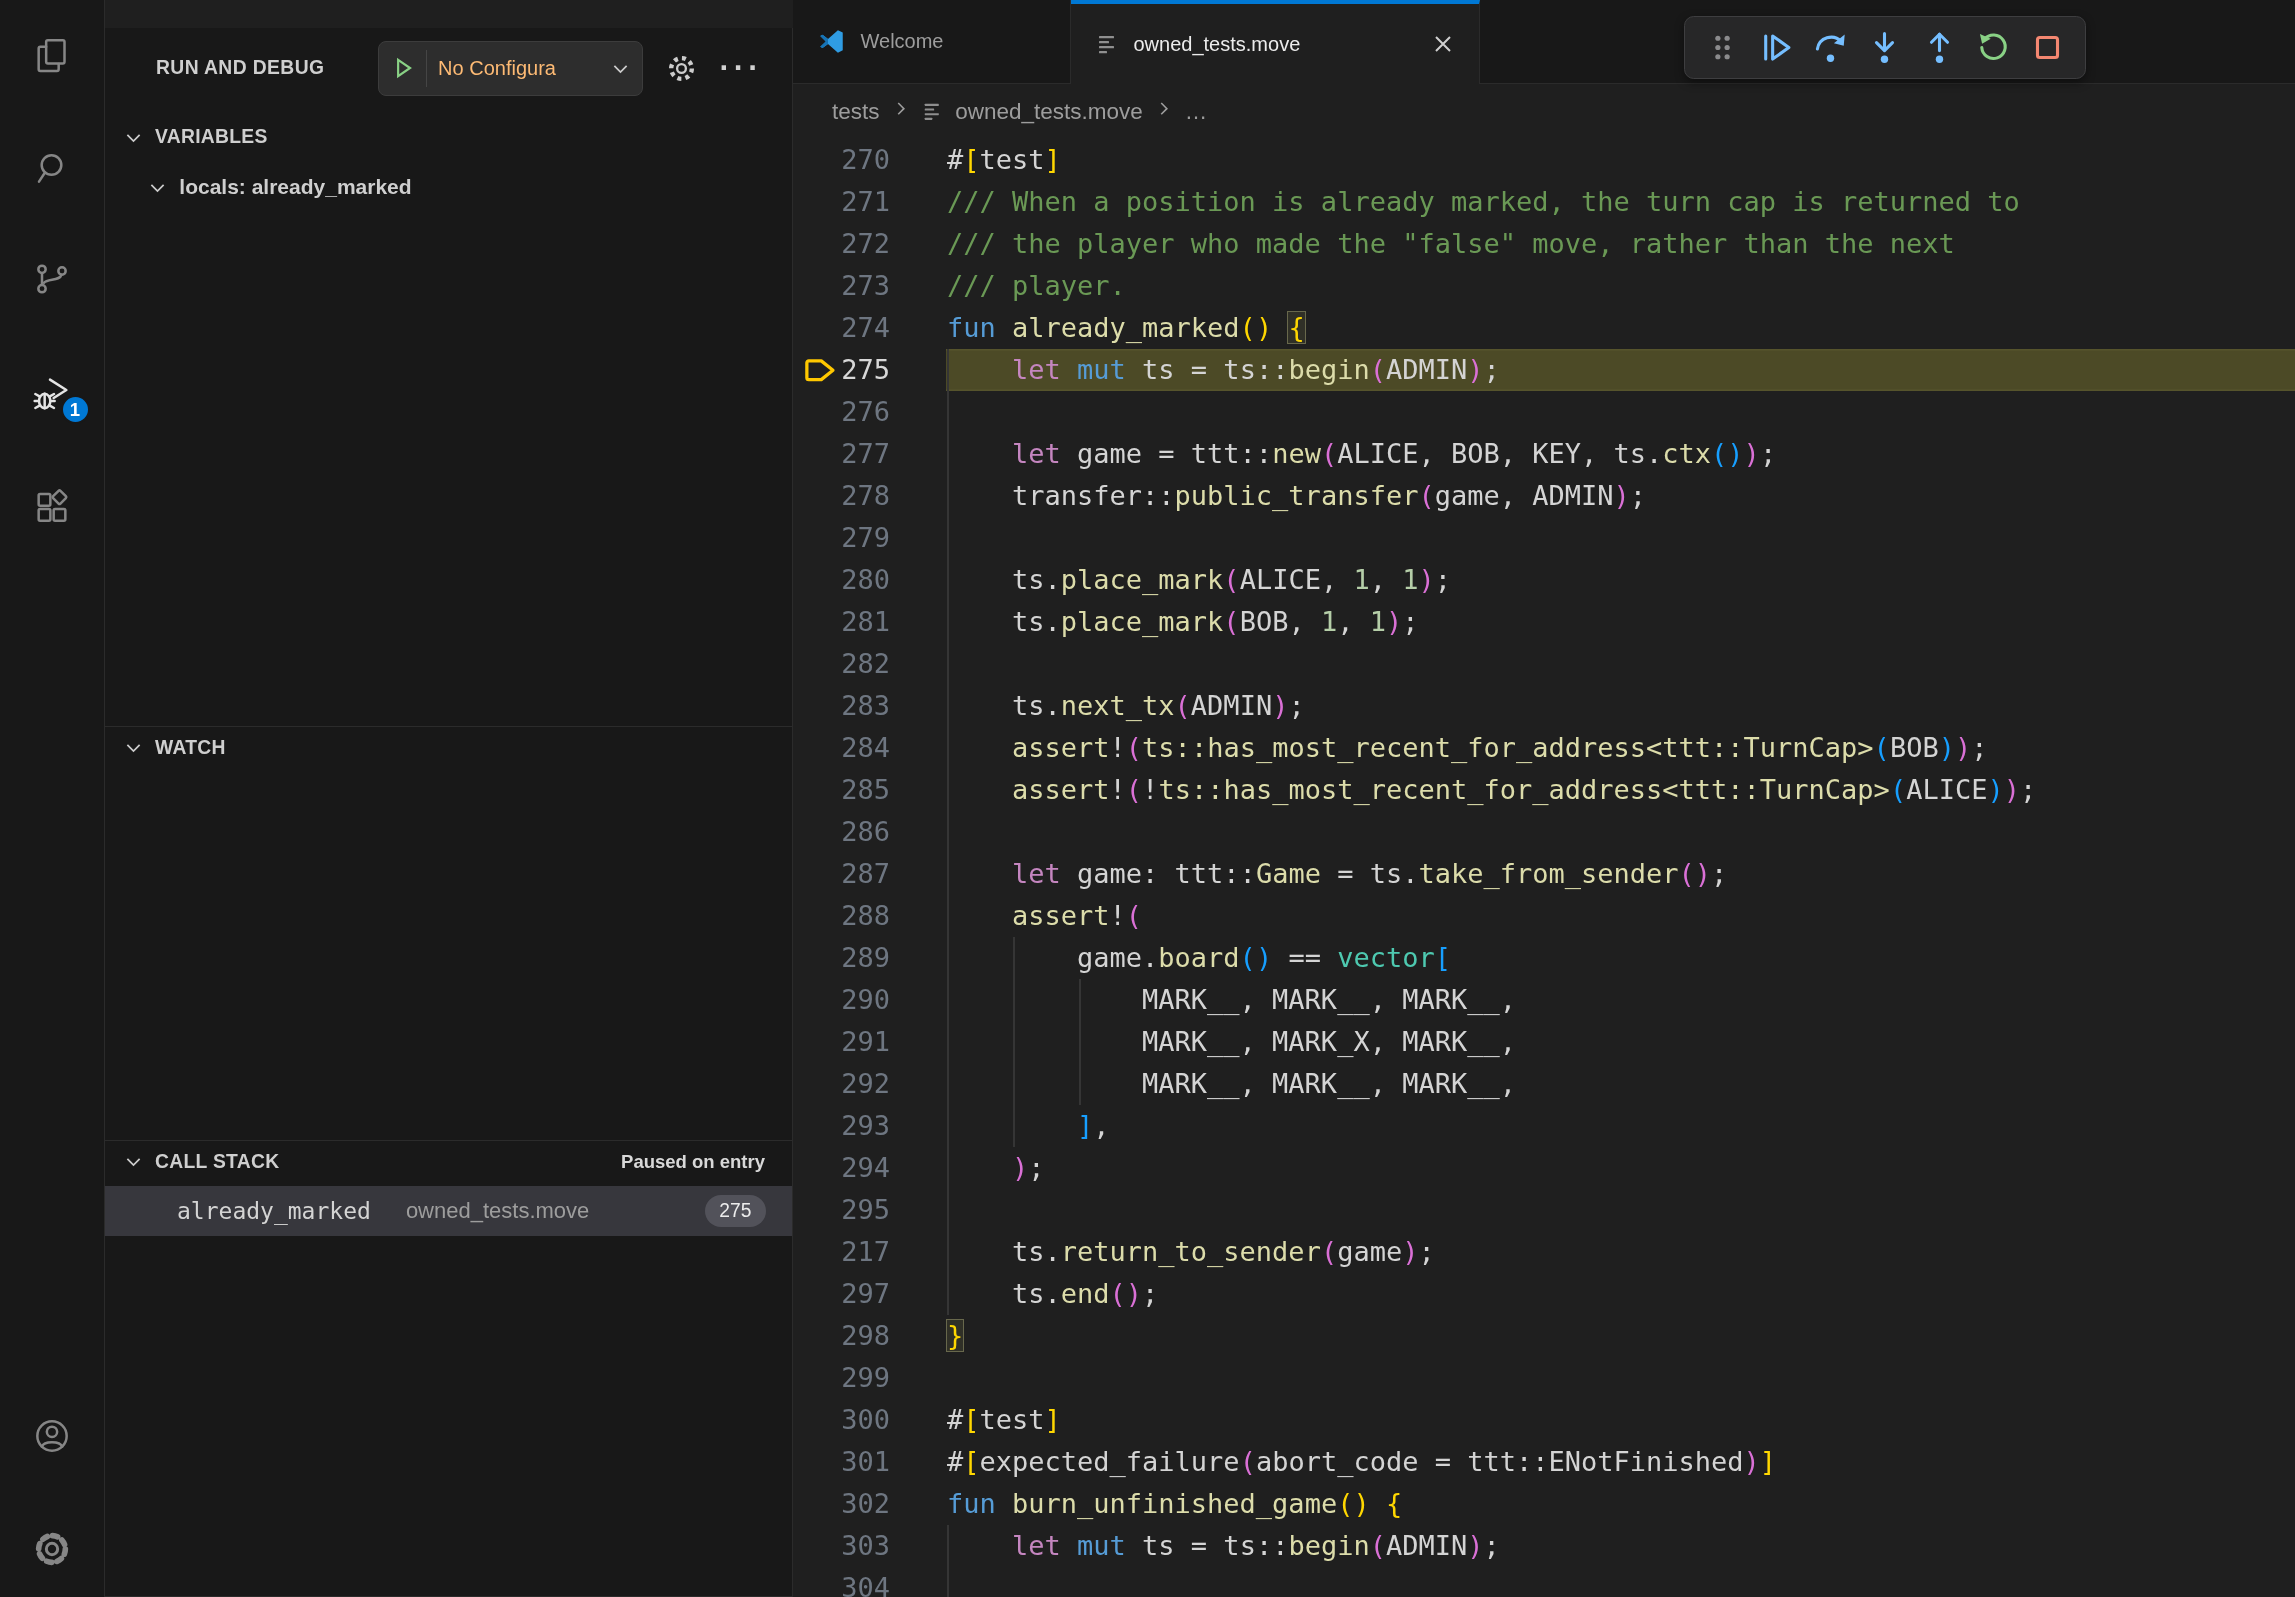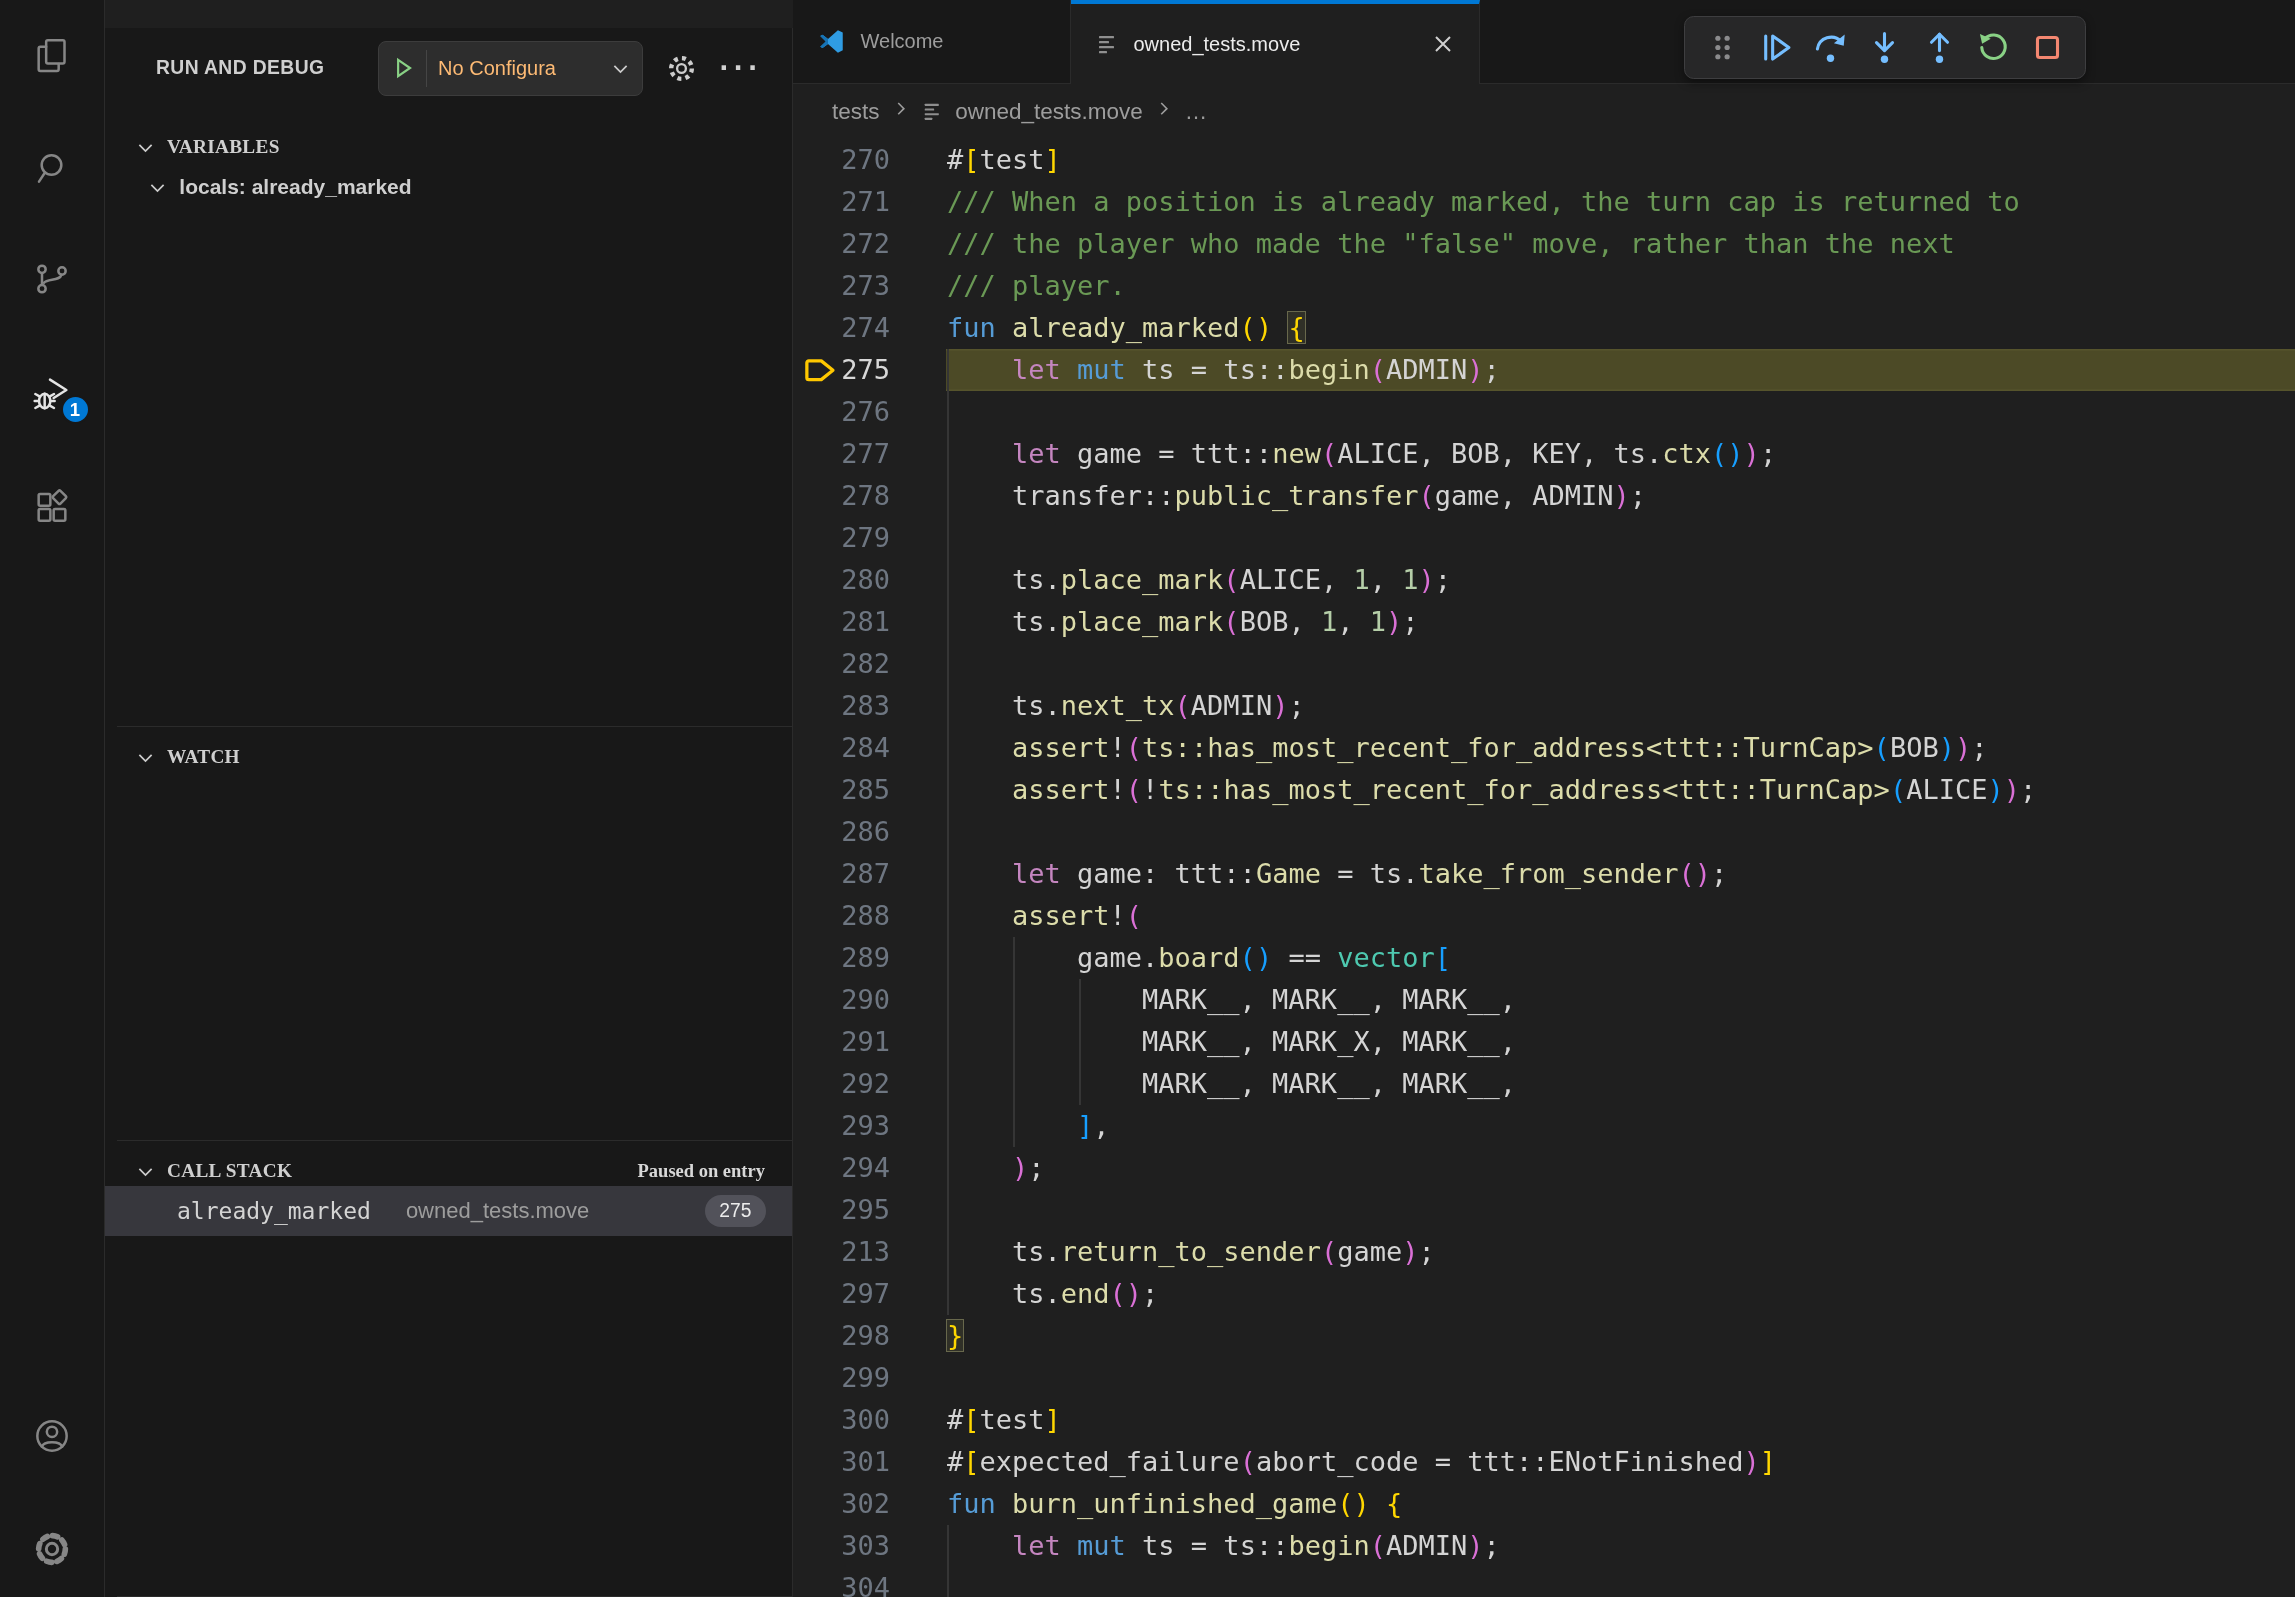--- a/index.html
+++ b/index.html
@@ -33,23 +33,23 @@
   .cfg .cfg-label { flex:1; overflow:hidden; white-space:nowrap; color:#fdba74; font-size:20px; }
   .cfg svg.chev, .sec svg.chev, .trow svg.chev { width:21px; height:21px; stroke:#cccccc;
         stroke-width:2; fill:none; flex:none; }
   .hdr-gear { position:absolute; left:553px; top:1.6px; width:47px; height:55px; display:flex;
               align-items:center; justify-content:center; }
   .hdr-gear svg { width:31px; height:31px; }
   .hdr-dots { position:absolute; left:608px; top:1.6px; width:56px; height:55px; display:flex;
               align-items:center; justify-content:center; color:#d0d0d0; font-size:31px;
               letter-spacing:4px; font-weight:700; }
   .gearsvg circle.ring { stroke-dasharray:3.1 3.2; }
-  .sec { position:absolute; left:12px; right:0; height:42px; display:flex; align-items:flex-end;
+  .sec { position:absolute; left:0; right:0; height:42px; display:flex; align-items:center;
          padding-left:17.7px; gap:11.3px; font-size:19.3px; font-weight:700; letter-spacing:0.3px;
-         color:#cfcfcf; cursor:pointer;font-family:Liberation Serif, serif; }
+         color:#cfcfcf; cursor:pointer; }
   .sec.bordered { border-top:0.8px solid #2b2b2b; }
   .sec .status { margin-left:auto; margin-right:27px; font-size:18.5px; font-weight:600; color:#d8d8d8; letter-spacing:0; }
   .trow { position:absolute; left:0; right:0; height:42px; display:flex; align-items:center;
           padding-left:42px; gap:11.3px; font-size:21px; font-weight:600; color:#cfcfcf; cursor:pointer; }
   .framerow { position:absolute; left:0; right:0; height:50px; background:#37373d; display:flex;
               align-items:center; padding-left:72px; cursor:pointer; }
   .frame-name { font-family:"DejaVu Sans Mono", monospace; font-size:23px; color:#d4d4d4; }
   .frame-file { font-size:22px; color:#9d9d9d; margin-left:35px; }
   .frame-badge { margin-left:auto; margin-right:26px; background:#52525a; color:#ececec;
                  font-size:19.3px; padding:4.8px 14.5px; border-radius:19.3px; }
@@ -452,21 +452,21 @@
           <div class="ln">294</div>
           <div class="ctext"><span class="tk-w">    </span><span class="tk-p">)</span><span class="tk-w">;</span></div>
         </div>
         <div class="crow">
           <div class="guide" style="left: 154px;"></div>
           <div class="ln">295</div>
           <div class="ctext"></div>
         </div>
         <div class="crow">
           <div class="guide" style="left: 154px;"></div>
-          <div class="ln">213</div>
+          <div class="ln">217</div>
           <div class="ctext"><span class="tk-w">    ts.</span><span class="tk-f">return_to_sender</span><span class="tk-p">(</span><span class="tk-w">game</span><span class="tk-p">)</span><span class="tk-w">;</span></div>
         </div>
         <div class="crow">
           <div class="guide" style="left: 154px;"></div>
           <div class="ln">297</div>
           <div class="ctext"><span class="tk-w">    ts.</span><span class="tk-f">end</span><span class="tk-p">(</span><span class="tk-p">)</span><span class="tk-w">;</span></div>
         </div>
         <div class="crow">
           <div class="ln">298</div>
           <div class="ctext"><span class="tk-gm">}</span></div>

